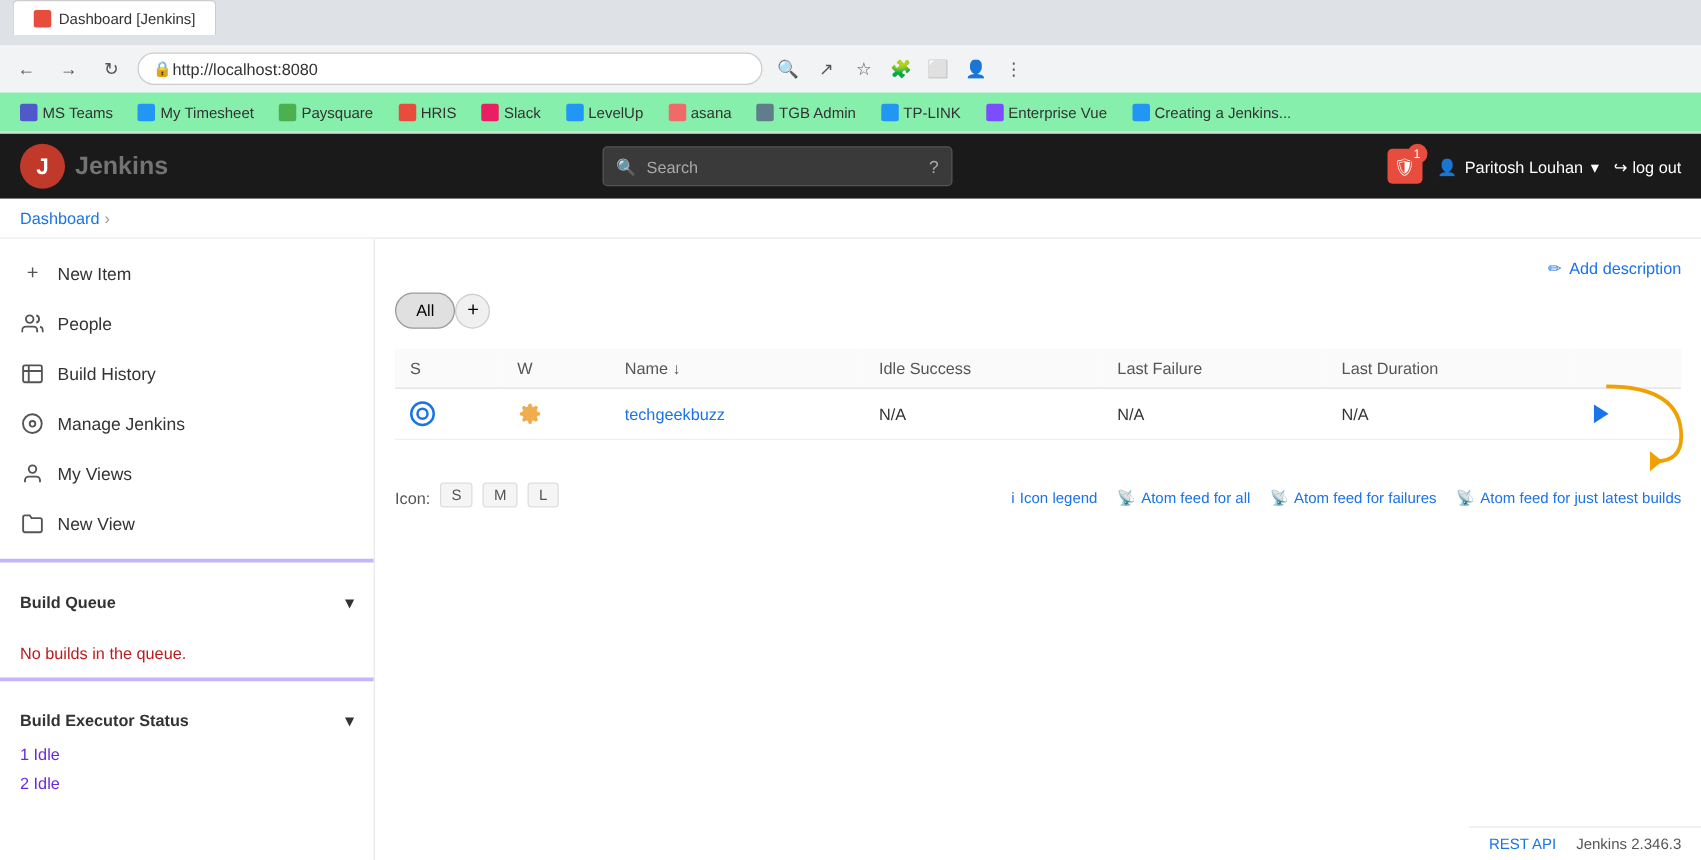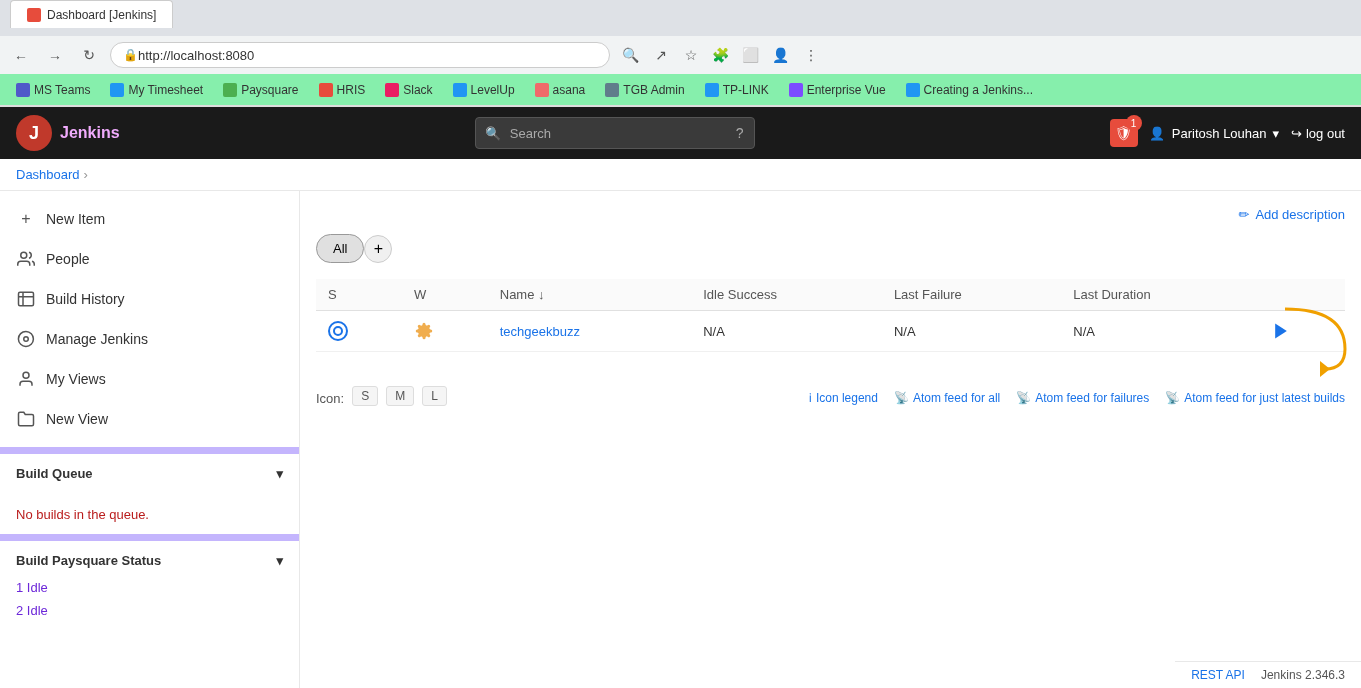--- a/index.html
+++ b/index.html
@@ -139,23 +139,23 @@
       background: #c0392b;
       border-radius: 50%;
       display: flex;
       align-items: center;
       justify-content: center;
       color: #fff;
       font-size: 18px;
       font-weight: bold;
     }
     .jenkins-logo-text {
-      font-size: 16px;
+      font-size: 20px;
       font-weight: bold;
-      color: #f0abfc;
+      color: #737373;
     }
     .header-search {
       flex: 1;
       display: flex;
       justify-content: center;
     }
     .search-box {
       width: 280px;
       height: 32px;
       background: #3a3a3a;
@@ -277,23 +277,23 @@
       width: 20px;
       height: 20px;
       display: flex;
       align-items: center;
       justify-content: center;
       color: #555;
       font-size: 16px;
     }
 
     .sidebar-section {
-      border-top: 7px solid #c4b5fd;
+      border-top: 3px solid #c4b5fd;
       margin-top: 8px;
-      padding-top: 4px;
+      padding-top: 16px;
     }
     .sidebar-section-header {
       display: flex;
       align-items: center;
       justify-content: space-between;
       padding: 8px 16px;
       cursor: pointer;
       font-weight: bold;
       font-size: 13px;
     }
@@ -642,21 +642,21 @@
         <span>Build Queue</span>
         <span>▾</span>
       </div>
       <div class="sidebar-section-content">
         <span>No builds in the queue.</span>
       </div>
     </div>
 
     <div class="sidebar-section">
       <div class="sidebar-section-header">
-        <span>Build Paysquare Status</span>
+        <span>Build Executor Status</span>
         <span>▾</span>
       </div>
       <div class="executor-item">
         <span>1</span>
         <span> Idle</span>
       </div>
       <div class="executor-item">
         <span>2</span>
         <span> Idle</span>
       </div>

